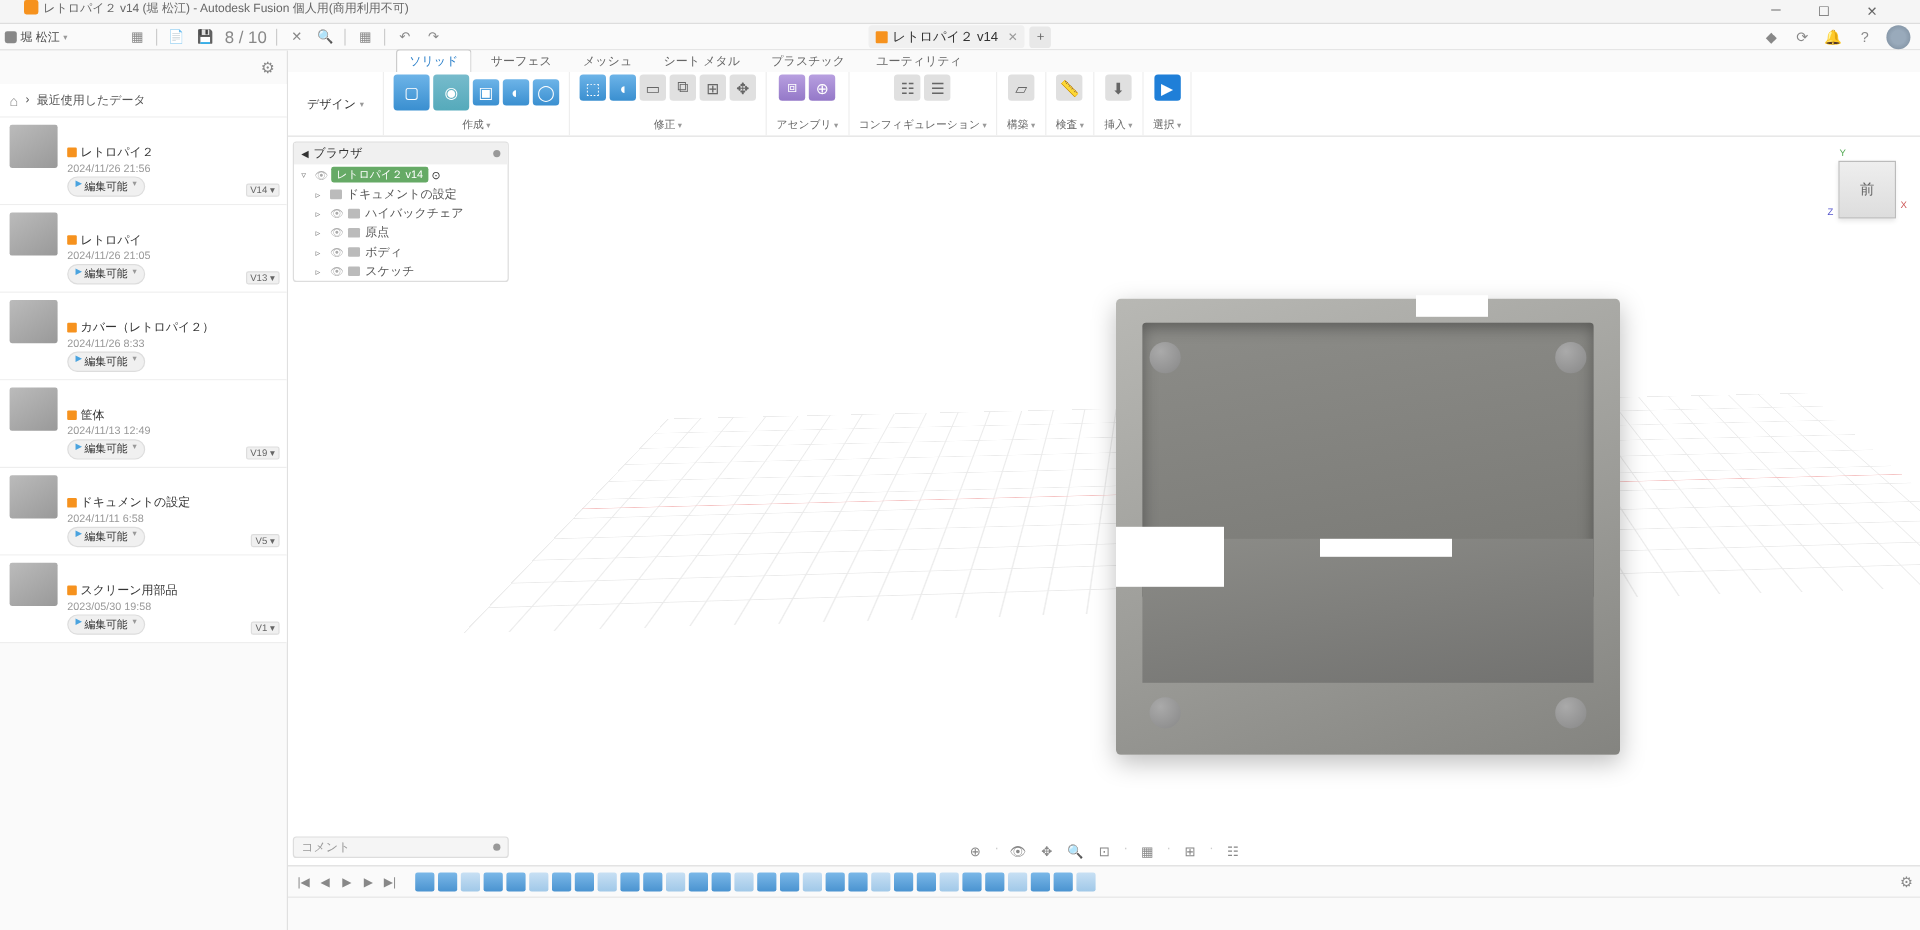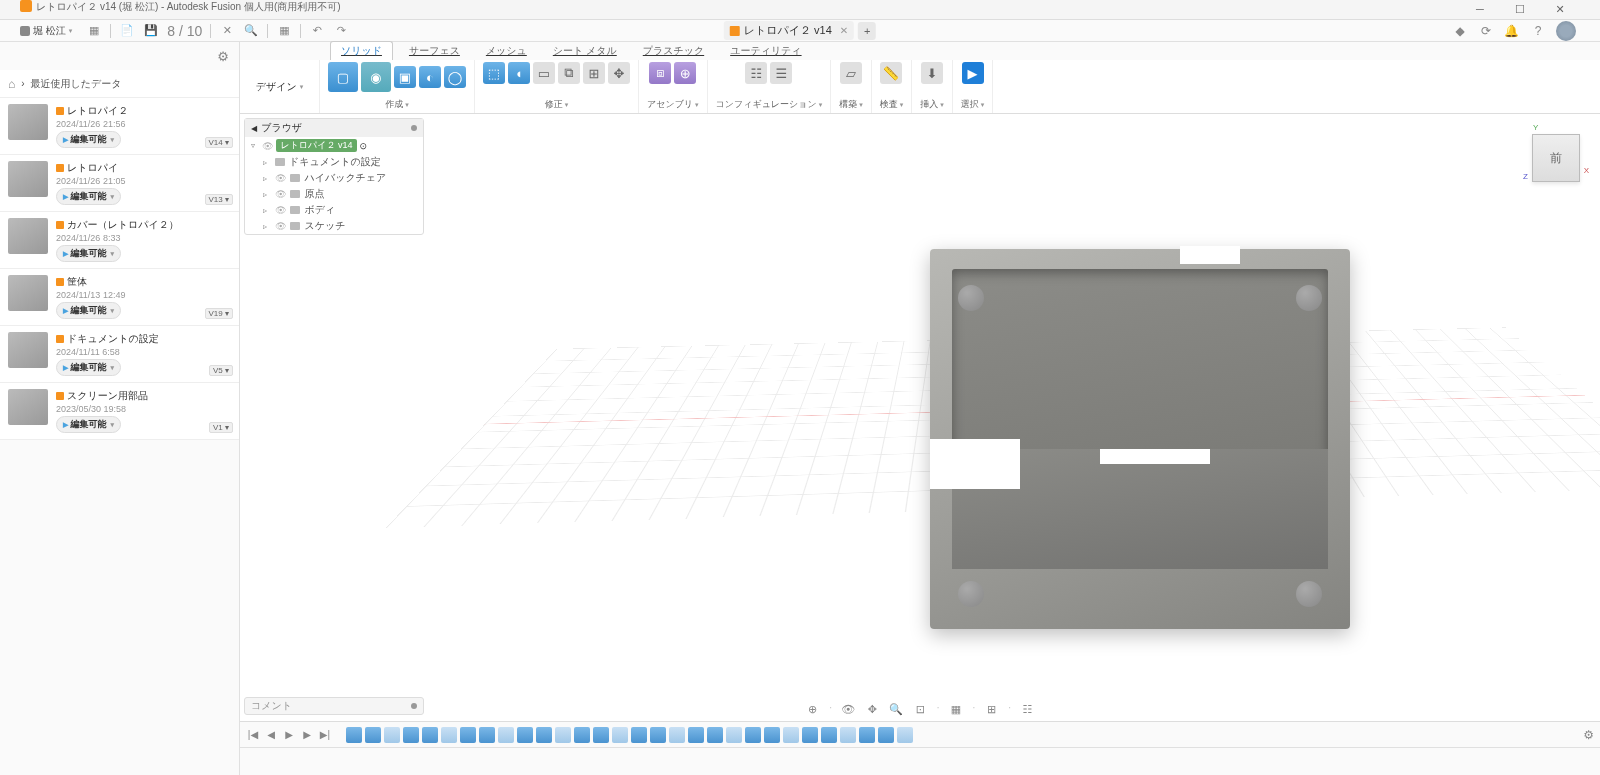--- a/index.html
+++ b/index.html
@@ -6,21 +6,21 @@
 body { width:1600px; height:775px; background:#fff; overflow:hidden; position:relative; font-size:11px; color:#333; }
 
 
 .titlebar { height:20px; background:#f5f5f5; display:flex; padding:0 20px; border-bottom:1px solid #ddd; }
 .titlebar .appicon { width:12px; height:12px; background:#f6921e; border-radius:2px; margin-right:4px; }
 .titlebar .title { flex:1; font-size:10px; color:#666; }
 .win-controls { display:flex; gap:0; }
 .win-btn { width:40px; height:18px; display:flex; align-items:center; justify-content:center; color:#666; font-size:11px; }
 
 
-.menubar { height:22px; background:#fafafa; display:flex; align-items:center; padding:0 20px; border-bottom:1px solid #e0e0e0; position:relative; }
+.menubar { height:22px; background:#fafafa; display:flex; align-items:center; padding:0 4px; border-bottom:1px solid #e0e0e0; position:relative;gap:36px; }
 .user-chip { display:flex; align-items:center; gap:3px; font-size:10px; color:#444; }
 .user-chip .u-icon { width:10px; height:10px; background:#888; border-radius:2px; }
 .qat { display:flex; align-items:center; gap:8px; margin-left:14px; }
 .qat-btn { width:16px; height:16px; display:flex; align-items:center; justify-content:center; color:#888; font-size:11px; }
 .divider-v { width:1px; height:14px; background:#ccc; }
 .tab-area { position:absolute; left:50%; transform:translateX(-50%); display:flex; align-items:center; gap:4px;}
 .doc-tab { display:flex; align-items:center; gap:4px; background:#f0f0f0; padding:2px 6px; border-radius:3px; }
 .doc-tab .cube { width:10px; height:10px; background:#f6921e; border-radius:1px; }
 .doc-tab .x { color:#999; font-size:10px; margin-left:4px;}
 .plus { width:18px; height:18px; background:#e8e8e8; border-radius:3px; display:flex; align-items:center; justify-content:center; color:#666;}
@@ -34,32 +34,32 @@
 
 .data-panel { width:240px; background:#fafafa; border-right:1px solid #e0e0e0; display:flex; flex-direction:column; }
 .dp-head { height:28px; display:flex; align-items:center; justify-content:flex-end; padding:0 10px;}
 .gear { color:#888; font-size:13px; }
 .dp-bc { height:28px; display:flex; align-items:center; gap:6px; padding:0 8px; color:#555; font-size:10px; border-bottom:1px solid #eee; background:#fff;}
 .dp-bc .home { font-size:12px; color:#888;}
 .dp-list { flex:1; overflow:auto; }
 .dp-item { display:flex; padding:6px 8px; gap:8px; border-bottom:1px solid #eee; background:#fff; position:relative;}
 .dp-thumb { width:40px; height:36px; background:linear-gradient(145deg,#bbb,#999); border-radius:2px; flex-shrink:0; }
 .dp-info { flex:1; }
-.dp-name { display:flex; align-items:center; gap:3px; font-size:10px; }
+.dp-name { display:flex; align-items:center; gap:3px; font-size:10px;margin-top:16px; }
 .dp-cube { width:8px; height:8px; background:#f6921e; border-radius:1px;}
 .dp-date { font-size:9px; color:#999; margin-top:1px;}
-.dp-edit { margin-top:2px; display:inline-flex; align-items:center; gap:2px; background:#f0f0f0; border:1px solid #ddd; border-radius:10px; padding:1px 6px; font-size:9px;font-weight:bold;}
+.dp-edit { margin-top:2px; display:inline-flex; align-items:flex-start; gap:2px; background:#f0f0f0; border:1px solid #ddd; border-radius:10px; padding:1px 6px; font-size:9px;}
 .dp-edit .tri { color:#4aa3df; font-size:7px;}
 .dp-ver { position:absolute; right:6px; bottom:6px; font-size:8px; background:#f0f0f0; border:1px solid #ddd; border-radius:2px; padding:0 3px; color:#666;}
 
 
 .work { flex:1; display:flex; flex-direction:column; position:relative; }
 
 
-.ribbon-tabs { height:18px; display:flex; align-items:flex-end; padding-left:90px; gap:6px; background:#fafafa;text-decoration:underline; }
+.ribbon-tabs { height:18px; display:flex; align-items:flex-end; padding-left:90px; gap:6px; background:#fafafa; }
 .rtab { padding:2px 10px; font-size:10px; color:#666; }
 .rtab.active { background:#fff; border:1px solid #ccc; border-bottom:none; border-radius:3px 3px 0 0; color:#2a7fc9; }
 .ribbon { height:54px; background:#fff; border-bottom:1px solid #ddd; display:flex; align-items:stretch; position:relative;}
 .design-btn { width:80px; display:flex; align-items:center; justify-content:center; gap:3px; border-right:1px solid #eee; font-size:10px;}
 .rgroup { display:flex; flex-direction:column; align-items:center; border-right:1px solid #eee; padding:2px 8px;}
 .ricons { display:flex; gap:3px; align-items:center; }
 .ric { width:22px; height:22px; border-radius:3px; display:flex; align-items:center; justify-content:center; font-size:13px; }
 .ric.big { width:30px; height:30px; }
 .ric.blue { background:linear-gradient(#6db4e8,#3a8fd0); color:#fff;}
 .ric.teal { background:linear-gradient(#7bc,#5ab); color:#fff;}

